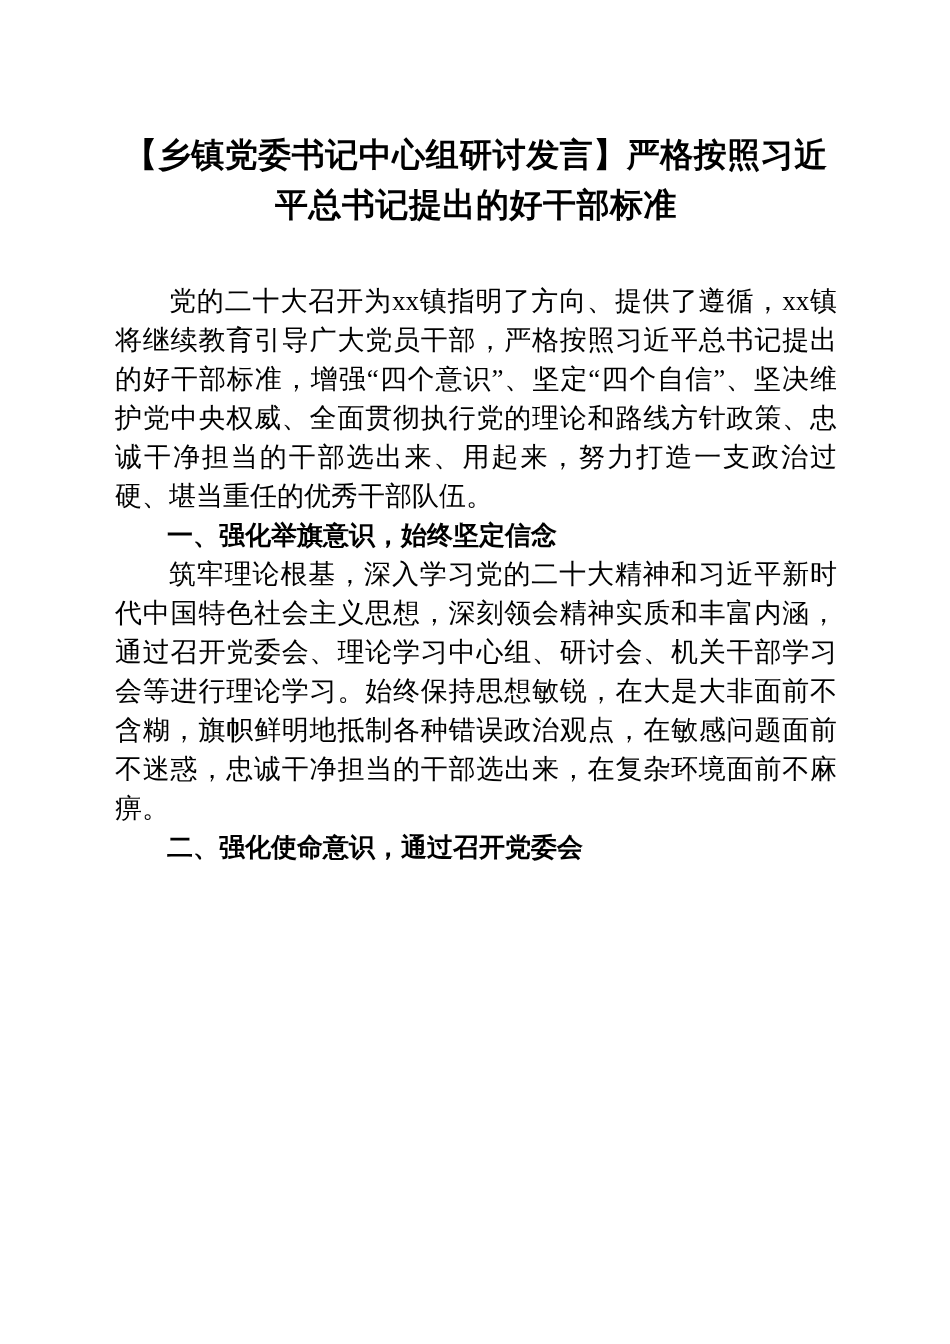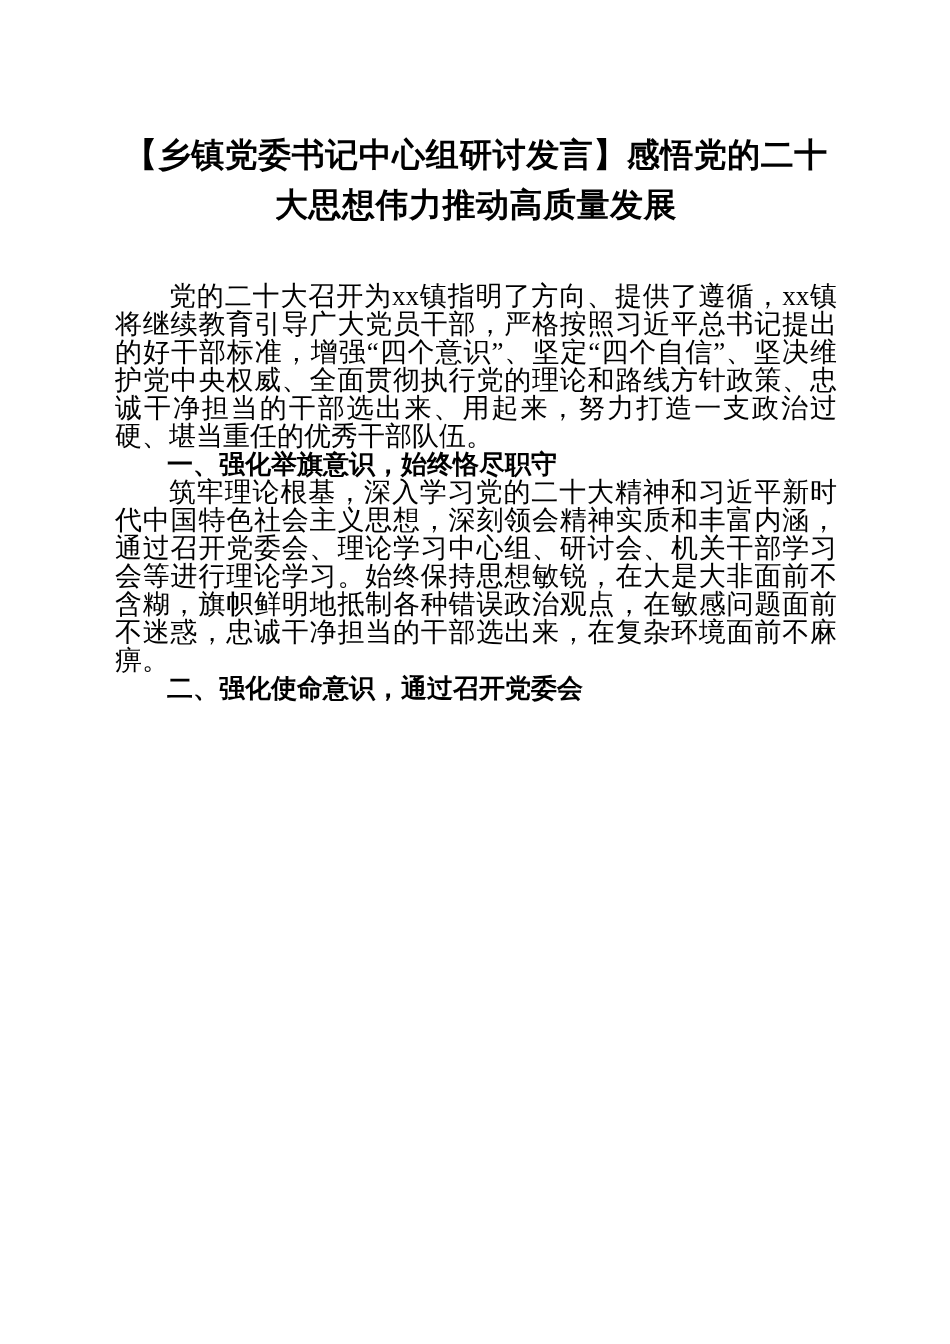--- a/index.html
+++ b/index.html
@@ -24,44 +24,44 @@
     font-size: 33px;
     line-height: 50px;
     letter-spacing: 0.5px;
     text-align: center;
     color: #000000;
     margin: 0 0 52px 0;
     padding: 0 4px;
   }
   .para {
     font-size: 27px;
-    line-height: 28px;
+    line-height: 39px;
     text-align: justify;
     text-indent: 2em;
     margin: 0;
     color: #000000;
     word-break: break-all;
   }
   .para.body {
     font-family: "Liberation Serif", "DejaVu Serif", serif;
     font-weight: normal;
   }
   .para.heading {
     font-family: "Liberation Sans", "DejaVu Sans", sans-serif;
     font-weight: bold;
     font-size: 26px;
   }
 </style>
 </head>
 <body>
 
 <div class="page">
-  <h1 class="doc-title">【乡镇党委书记中心组研讨发言】感悟党的二十大思想伟力推动高质量发展</h1>
+  <h1 class="doc-title">【乡镇党委书记中心组研讨发言】严格按照习近平总书记提出的好干部标准</h1>
 
   <p class="para body">党的二十大召开为xx镇指明了方向、提供了遵循，xx镇将继续教育引导广大党员干部，严格按照习近平总书记提出的好干部标准，增强“四个意识”、坚定“四个自信”、坚决维护党中央权威、全面贯彻执行党的理论和路线方针政策、忠诚干净担当的干部选出来、用起来，努力打造一支政治过硬、堪当重任的优秀干部队伍。</p>
 
-  <h2 class="para heading">一、强化举旗意识，始终恪尽职守</h2>
+  <h2 class="para heading">一、强化举旗意识，始终坚定信念</h2>
 
   <p class="para body">筑牢理论根基，深入学习党的二十大精神和习近平新时代中国特色社会主义思想，深刻领会精神实质和丰富内涵，通过召开党委会、理论学习中心组、研讨会、机关干部学习会等进行理论学习。始终保持思想敏锐，在大是大非面前不含糊，旗帜鲜明地抵制各种错误政治观点，在敏感问题面前不迷惑，忠诚干净担当的干部选出来，在复杂环境面前不麻痹。</p>
 
   <h2 class="para heading">二、强化使命意识，通过召开党委会</h2>
 
 </div>
 
 </body></html>

